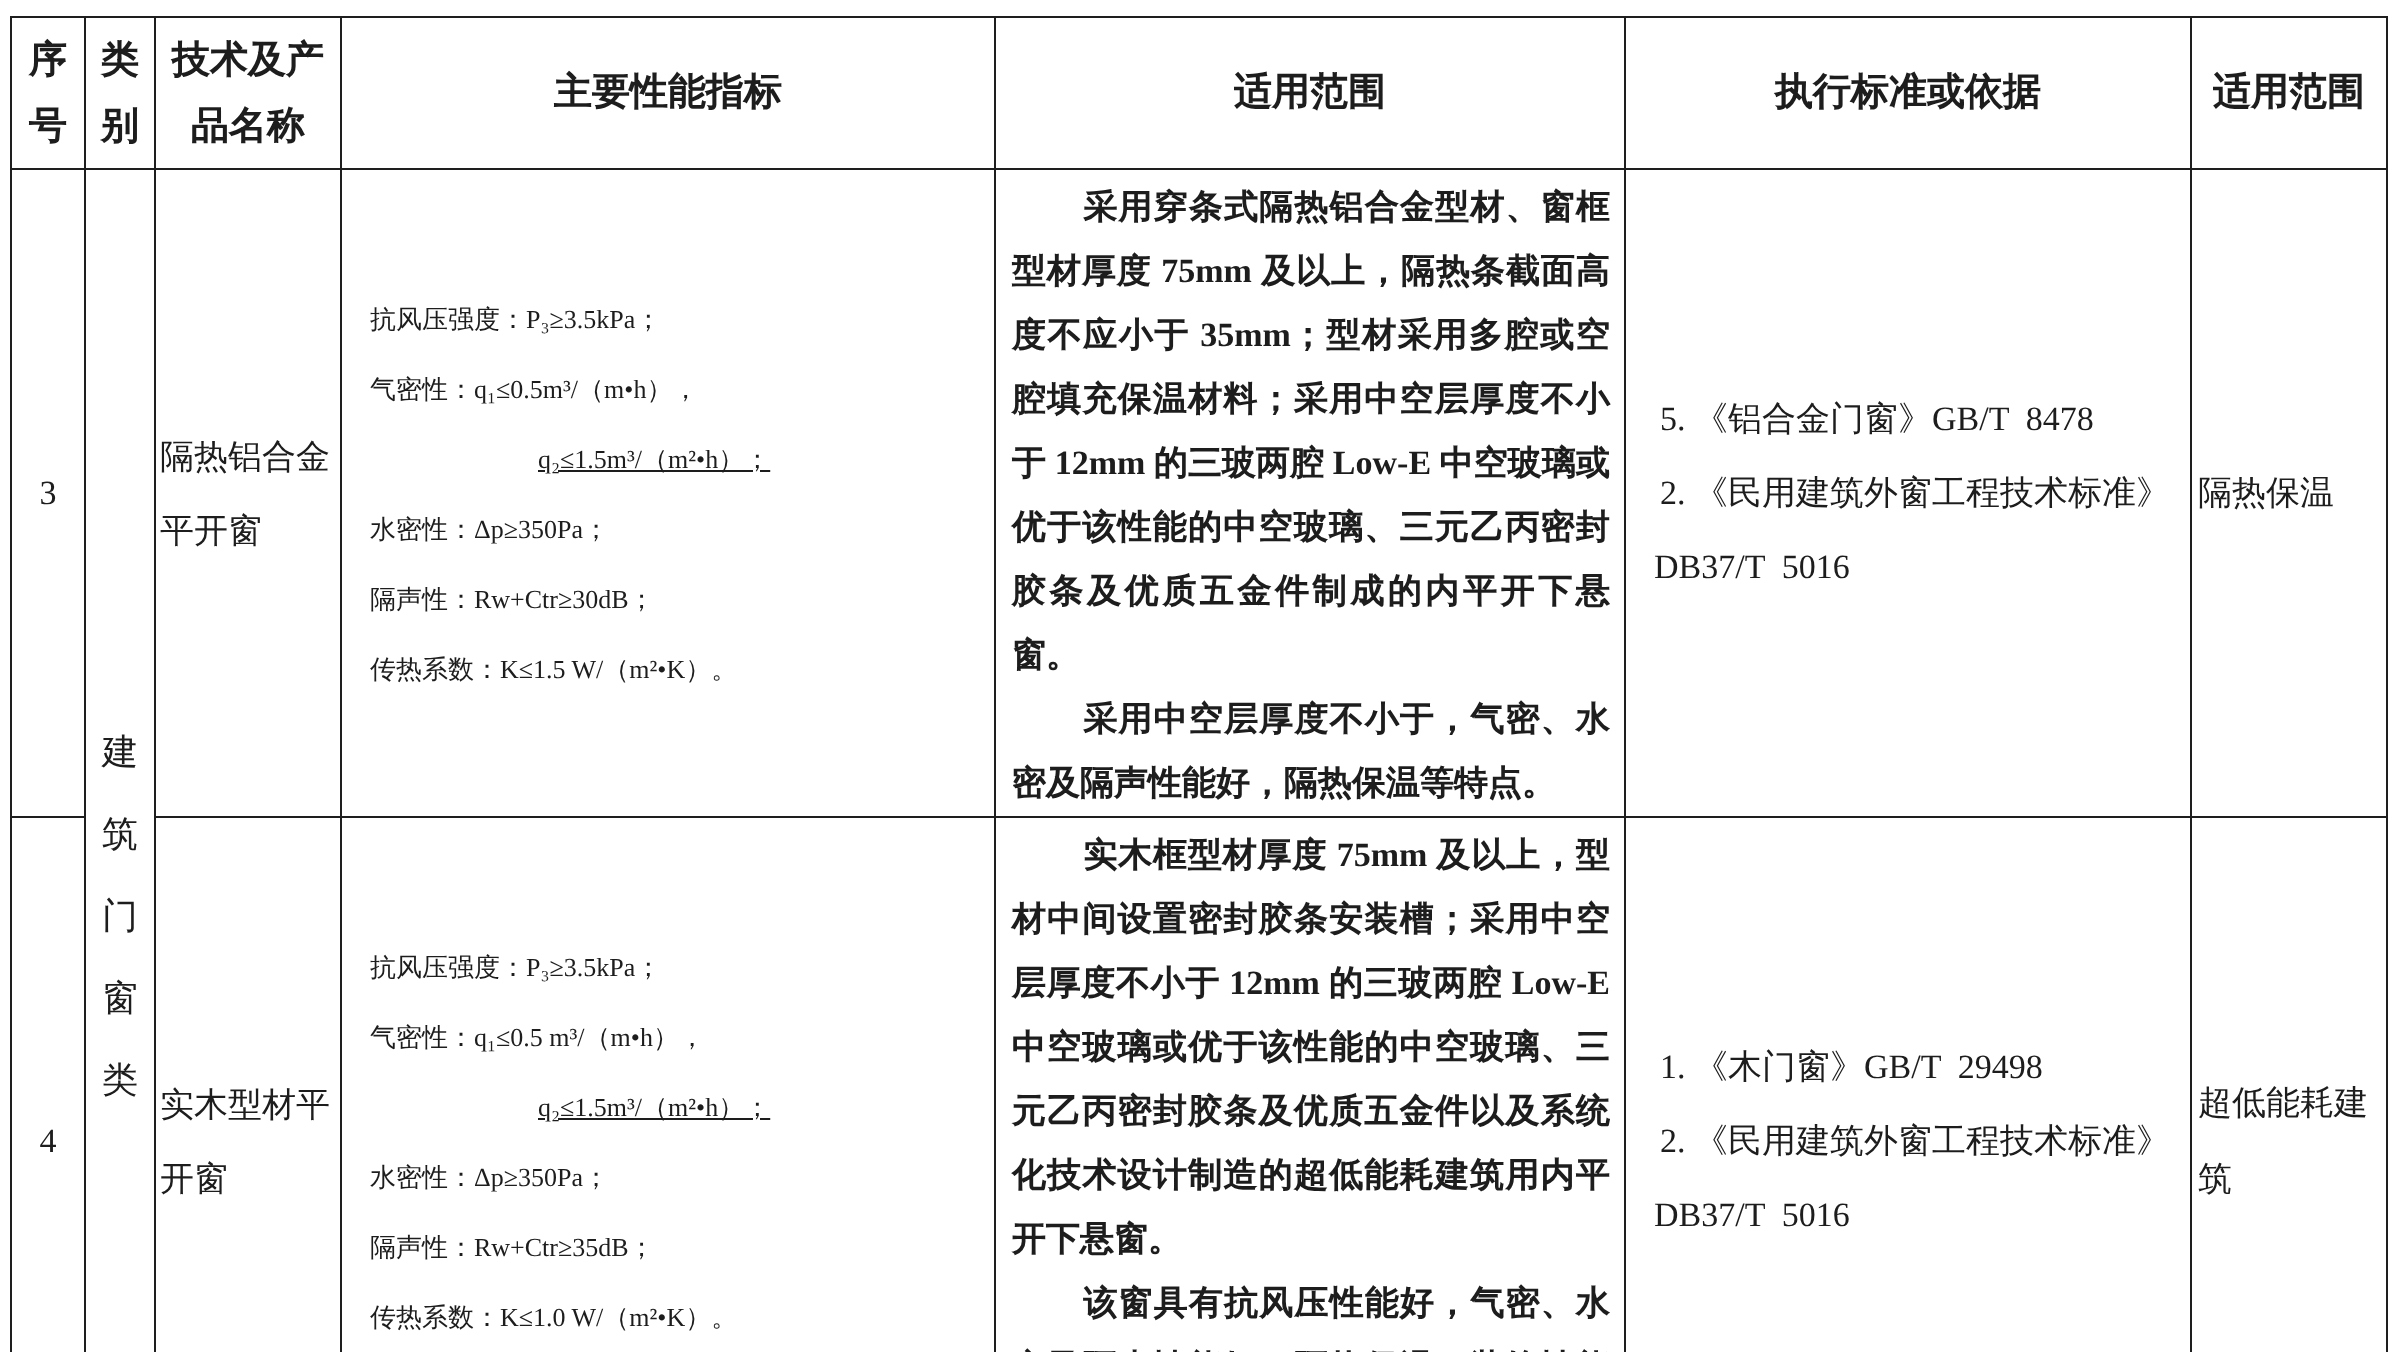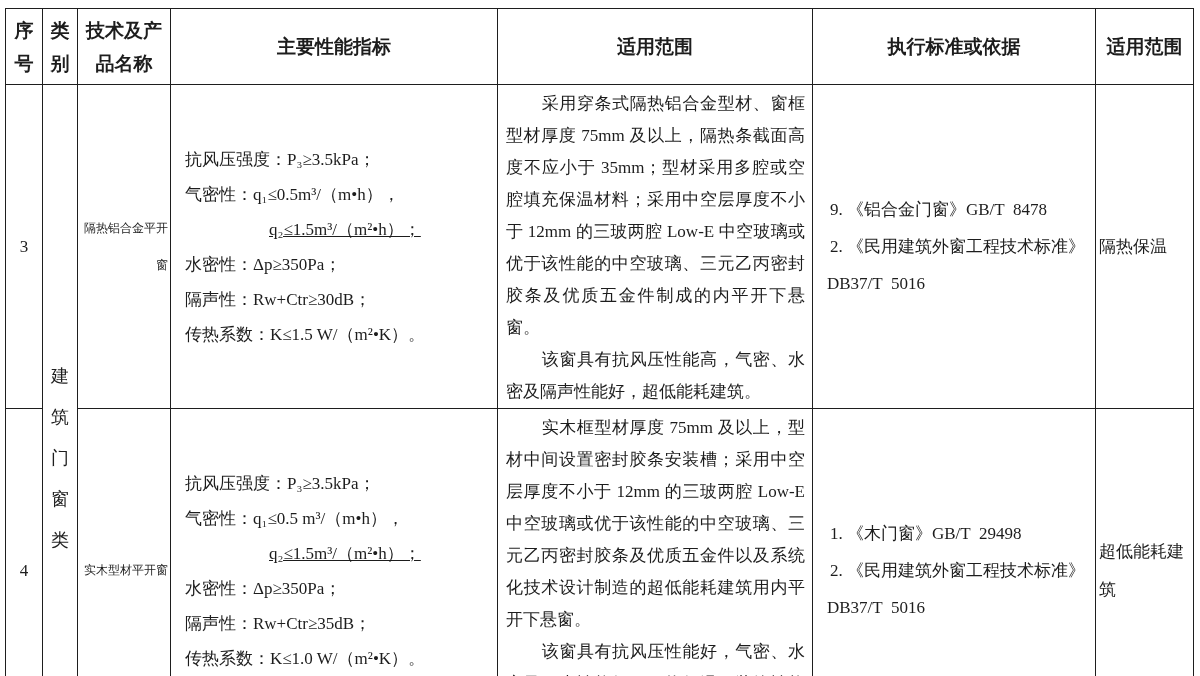--- a/index.html
+++ b/index.html
@@ -48,39 +48,39 @@
     text-align: center;
     vertical-align: middle;
     font-size: 18px;
     padding: 0;
   }
   .cat-stack { margin-top: 100px; }
   .cat-stack div { line-height: 41px; }
 
   td.pname {
     vertical-align: middle;
-    font-size: 12px;
+    font-size: 17px;
     line-height: 37px;
     padding: 0 2px;
     word-break: break-all;
-    text-align: right;
   }
   td.perf {
     vertical-align: middle;
-    font-size: 17px;
+    font-size: 13px;
     padding: 0 4px 0 14px;
     margin-left: 45px;
   }
   td.perf .pline { line-height: 35px; white-space: nowrap; }
   td.perf .pline.indent { padding-left: 84px; text-decoration: underline; }
 
   td.feat {
     vertical-align: top;
     font-size: 17px;
     padding: 3px 7px 0 8px;
+    font-weight: bold;
   }
   td.feat p {
     margin: 0;
     line-height: 32px;
     text-align: justify;
     text-indent: 2.1em;
     word-break: break-all;
   }
   td.std {
     vertical-align: middle;
@@ -139,24 +139,24 @@
         <td class="perf">
           <div class="pline">抗风压强度：P₃≥3.5kPa；</div>
           <div class="pline">气密性：q₁≤0.5m³/（m•h），</div>
           <div class="pline indent">q₂≤1.5m³/（m²•h）；</div>
           <div class="pline">水密性：Δp≥350Pa；</div>
           <div class="pline">隔声性：Rw+Ctr≥30dB；</div>
           <div class="pline">传热系数：K≤1.5 W/（m²•K）。</div>
         </td>
         <td class="feat">
           <p>采用穿条式隔热铝合金型材、窗框型材厚度 75mm 及以上，隔热条截面高度不应小于 35mm；型材采用多腔或空腔填充保温材料；采用中空层厚度不小于 12mm 的三玻两腔 Low-E 中空玻璃或优于该性能的中空玻璃、三元乙丙密封胶条及优质五金件制成的内平开下悬窗。</p>
-          <p>该窗具有抗风压性能高，气密、水密及隔声性能好，超低能耗建筑。</p>
+          <p>采用中空层厚度不小于，气密、水密及隔声性能好，隔热保温等特点。</p>
         </td>
         <td class="std">
-          <div class="sline num">9. 《铝合金门窗》GB/T  8478</div>
+          <div class="sline num">5. 《铝合金门窗》GB/T  8478</div>
           <div class="sline num">2. 《民用建筑外窗工程技术标准》</div>
           <div class="sline cont">DB37/T  5016</div>
         </td>
         <td class="scope">隔热保温</td>
       </tr>
 
       <tr class="r4">
         <td class="seq">4</td>
         <td class="pname">实木型材平开窗</td>
         <td class="perf">

